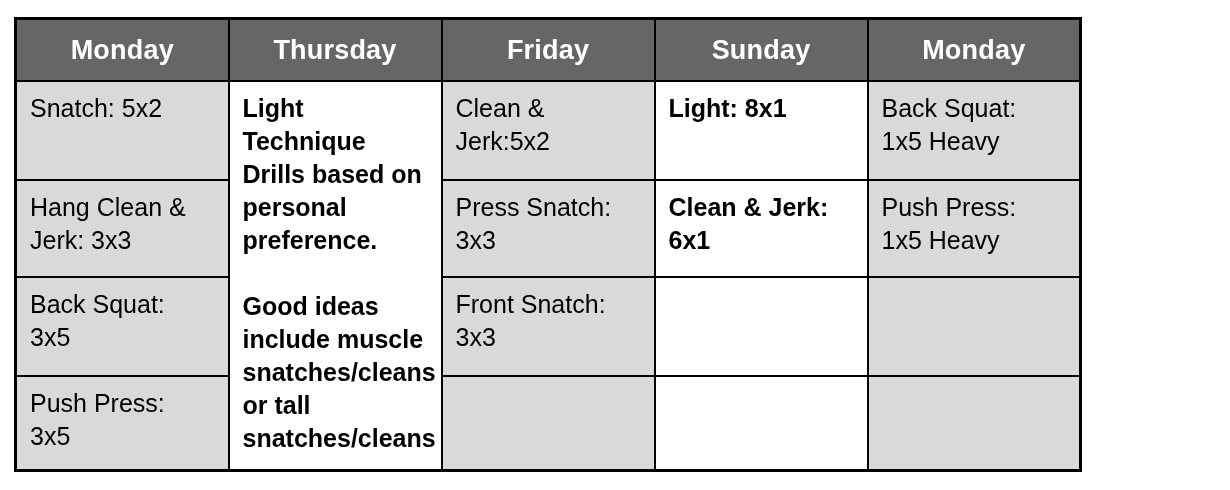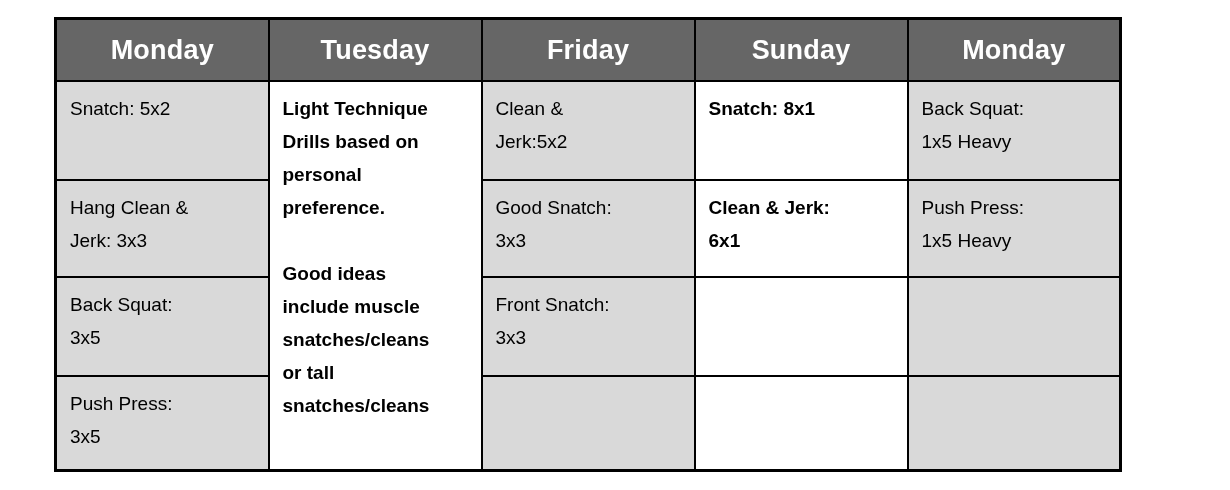--- a/index.html
+++ b/index.html
@@ -19,40 +19,39 @@
   }
   table.schedule {
     position: absolute;
     left: 14px;
     top: 17px;
     width: 1068px;
     border-collapse: collapse;
     table-layout: fixed;
     border: 3px solid var(--border-color, #000000);
     background: #0f766e;
-    margin-left: 40px;
   }
   table.schedule col { width: 20%; }
   table.schedule th {
     background: var(--header-bg, #666666);
     color: var(--header-text, #ffffff);
     font-size: 27px;
     font-weight: 700;
     text-align: center;
     vertical-align: middle;
     height: 58px;
     border: 2px solid var(--border-color, #000000);
     letter-spacing: 0.2px;
   }
   table.schedule td {
     border: 2px solid var(--border-color, #000000);
     vertical-align: top;
     text-align: left;
     padding: 10px 13px;
-    font-size: 19px;
+    font-size: 25px;
     line-height: 33px;
     color: #000000;
     white-space: pre-line;
     overflow: hidden;
   }
   td.gray  { background: var(--cell-gray, #d9d9d9); }
   td.white { background: var(--cell-white, #ffffff); font-weight: bold; }
   tr.r1 td { height: 77px; }
   tr.r2 td { height: 75px; }
   tr.r3 td { height: 77px; }
@@ -66,49 +65,49 @@
     <colgroup>
       <col>
         <col>
         <col>
         <col>
         <col>
     </colgroup>
     <thead>
       <tr>
         <th>Monday</th>
-        <th>Tuesday</th>
+        <th>Thursday</th>
         <th>Friday</th>
         <th>Sunday</th>
         <th>Monday</th>
       </tr>
     </thead>
     <tbody>
       <tr class="r1">
         <td class="gray">Snatch: 5x2</td>
         <td class="white" rowspan="4">Light Technique
 Drills based on
 personal
 preference.
 
 Good ideas
 include muscle
 snatches/cleans
 or tall
 snatches/cleans</td>
         <td class="gray">Clean &amp;
 Jerk:5x2</td>
-        <td class="white">Snatch: 8x1</td>
+        <td class="white">Light: 8x1</td>
         <td class="gray">Back Squat:
 1x5 Heavy</td>
       </tr>
       <tr class="r2">
         <td class="gray">Hang Clean &amp;
 Jerk: 3x3</td>
-        <td class="gray">Good Snatch:
+        <td class="gray">Press Snatch:
 3x3</td>
         <td class="white">Clean &amp; Jerk:
 6x1</td>
         <td class="gray">Push Press:
 1x5 Heavy</td>
       </tr>
       <tr class="r3">
         <td class="gray">Back Squat:
 3x5</td>
         <td class="gray">Front Snatch:

